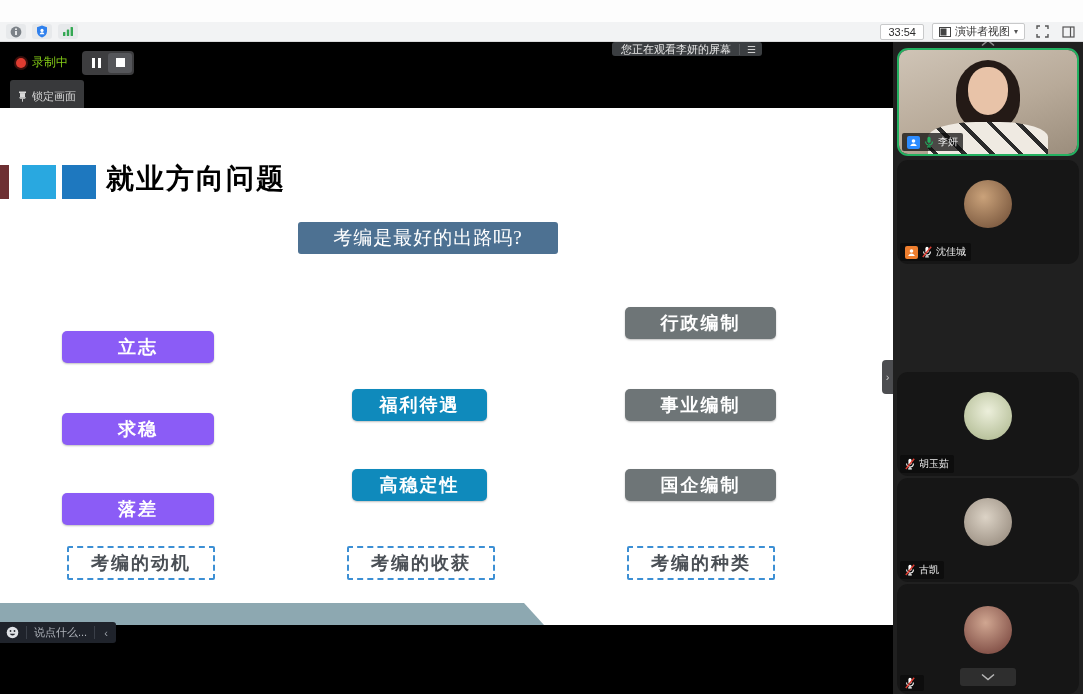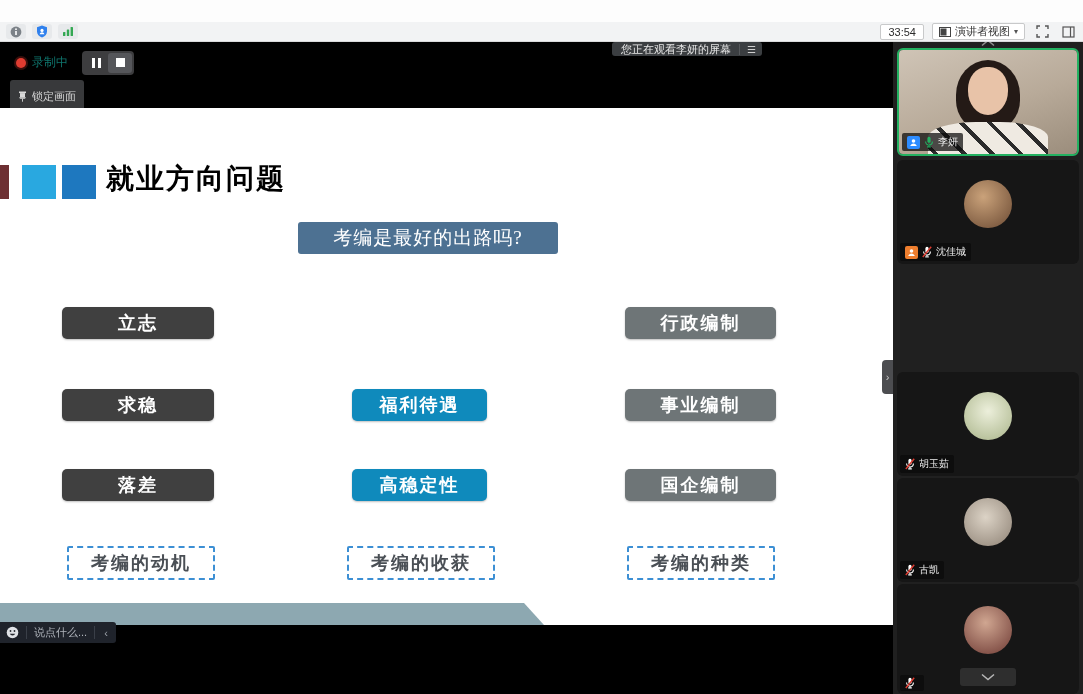--- a/index.html
+++ b/index.html
@@ -24,21 +24,21 @@
     gap:4px; padding:0 6px; font-size:11px; color:#333; }
   .view-btn .caret { font-size:8px; color:#555; }
   .icon-btn { display:flex; align-items:center; justify-content:center; width:18px; height:16px; }
 
   
   .share-area { position:absolute; left:0; top:42px; width:893px; height:652px; background:#000; }
   .sidebar { position:absolute; left:893px; top:42px; width:190px; height:652px; background:#202020; }
 
   
   .rec-bar { position:absolute; left:10px; top:8px; display:flex; align-items:center; gap:8px; }
-  .rec-status { display:flex; align-items:center; gap:6px; color:#0f766e; font-size:12px; padding:4px 6px; }
+  .rec-status { display:flex; align-items:center; gap:6px; color:#84cc16; font-size:12px; padding:4px 6px; }
   .rec-dot { width:10px; height:10px; border-radius:50%; background:#e03c31; box-shadow:0 0 0 2px rgba(224,60,49,.25); }
   .rec-buttons { background:#3d3d3f; border-radius:4px; display:flex; align-items:center; height:24px; padding:0 2px; }
   .rec-btn { width:24px; height:20px; display:flex; align-items:center; justify-content:center; border-radius:3px; }
   .rec-btn.active { background:#55565a; }
   .pause-glyph { display:flex; gap:3px; }
   .pause-glyph i { width:3px; height:10px; background:#fff; }
   .stop-glyph { width:9px; height:9px; background:#fff; }
   .pin-chip { position:absolute; left:10px; top:38px; background:#38393b; border-radius:3px; height:20px;
     display:flex; align-items:center; gap:5px; padding:16px 8px; color:#d8d8d8; font-size:11px; }
 
@@ -48,21 +48,21 @@
   .title-sq1 { position:absolute; left:22px; top:57px; width:34px; height:34px; background:#29a8e0; }
   .title-sq2 { position:absolute; left:62px; top:57px; width:34px; height:34px; background:#1e78bf; }
   .slide-title { position:absolute; left:106px; top:52px; font-size:28px; font-weight:bold; color:#000000;
     font-family:"Liberation Serif","DejaVu Serif",serif; letter-spacing:2px; }
   .banner { position:absolute; left:298px; top:114px; width:260px; height:32px; background:#4d7192; border-radius:3px;
     color:#fff; font-size:19px; font-weight:normal; display:flex; align-items:center; justify-content:center;
     font-family:"Liberation Serif","DejaVu Serif",serif; letter-spacing:1px; }
   .sbox { position:absolute; height:32px; border-radius:5px; color:#fff; font-size:18px; font-weight:bold;
     display:flex; align-items:center; justify-content:center; letter-spacing:2px;
     font-family:"Liberation Serif","DejaVu Serif",serif; box-shadow:0 1px 2px rgba(0,0,0,.25); }
-  .c-purple { background:#404040; }
+  .c-purple { background:#8b5cf6;margin-top:24px; }
   .c-blue { background:#0f8abc; }
   .c-gray { background:#6e7577; }
   .row1 { top:199px; } .row2 { top:281px; } .row3 { top:361px; }
   .col1 { left:62px; width:152px; } .col2 { left:352px; width:135px; } .col3 { left:625px; width:151px; }
   .dbox { position:absolute; top:438px; height:34px; border:2px dashed #3c8fd4; border-radius:2px; background:#fff;
     color:#4a4f55; font-size:18px; font-weight:bold; display:flex; align-items:center; justify-content:center;
     letter-spacing:2px; font-family:"Liberation Serif","DejaVu Serif",serif; }
   .dcol1 { left:67px; width:148px; } .dcol2 { left:347px; width:148px; } .dcol3 { left:627px; width:148px; }
   .ribbon { position:absolute; left:0; top:495px; width:544px; height:22px; background:#8da8b1;
     clip-path:polygon(0 0,524px 0,544px 100%,0 100%); }
@@ -73,21 +73,21 @@
   .chat-sep { width:1px; height:13px; background:#3a3f48; }
   .chat-text { color:#aeb3ba; font-size:11px; }
   .chat-collapse { color:#9aa0a8; font-size:11px; padding:0 2px; }
 
   
   .edge-handle { position:absolute; left:882px; top:318px; width:11px; height:34px; background:#4c4d50;
     border-radius:4px 0 0 4px; display:flex; align-items:center; justify-content:center; color:#c9c9c9; font-size:11px; }
 
   
   .scroll-up { position:absolute; left:0; top:-3px; width:100%; height:10px; display:flex; justify-content:center; z-index:5; }
-  .tile { position:absolute; left:4px; width:182px; height:104px; background:#161616; border-radius:6px; overflow:hidden;padding-left:20px; }
+  .tile { position:absolute; left:4px; width:182px; height:104px; background:#161616; border-radius:11px; overflow:hidden;padding-left:20px; }
   .tile--active { border:2px solid #23b161; height:108px; }
   .t1 { top:6px; } .t2 { top:118px; } .t3 { top:224px; } .t4 { top:330px; } .t5 { top:436px; } .t6 { top:542px; height:110px; }
   .video-bg { position:absolute; inset:0; background:linear-gradient(160deg,#cfc4b6 0%,#b8aa99 55%,#9b8d7c 100%); }
   .video-bg .hair { position:absolute; left:50%; top:10%; transform:translateX(-50%); width:64px; height:70px;
     background:#241a16; border-radius:50% 50% 42% 42%; }
   .video-bg .face { position:absolute; left:50%; top:16%; transform:translateX(-50%); width:40px; height:48px;
     background:#e8c3a8; border-radius:46% 46% 50% 50%; }
   .video-bg .sweater { position:absolute; left:50%; bottom:-6px; transform:translateX(-50%); width:120px; height:38px;
     border-radius:40% 40% 0 0;
     background:repeating-linear-gradient(45deg,#efeae2 0 8px,#2b2b2b 8px 12px,#efeae2 12px 20px); }

